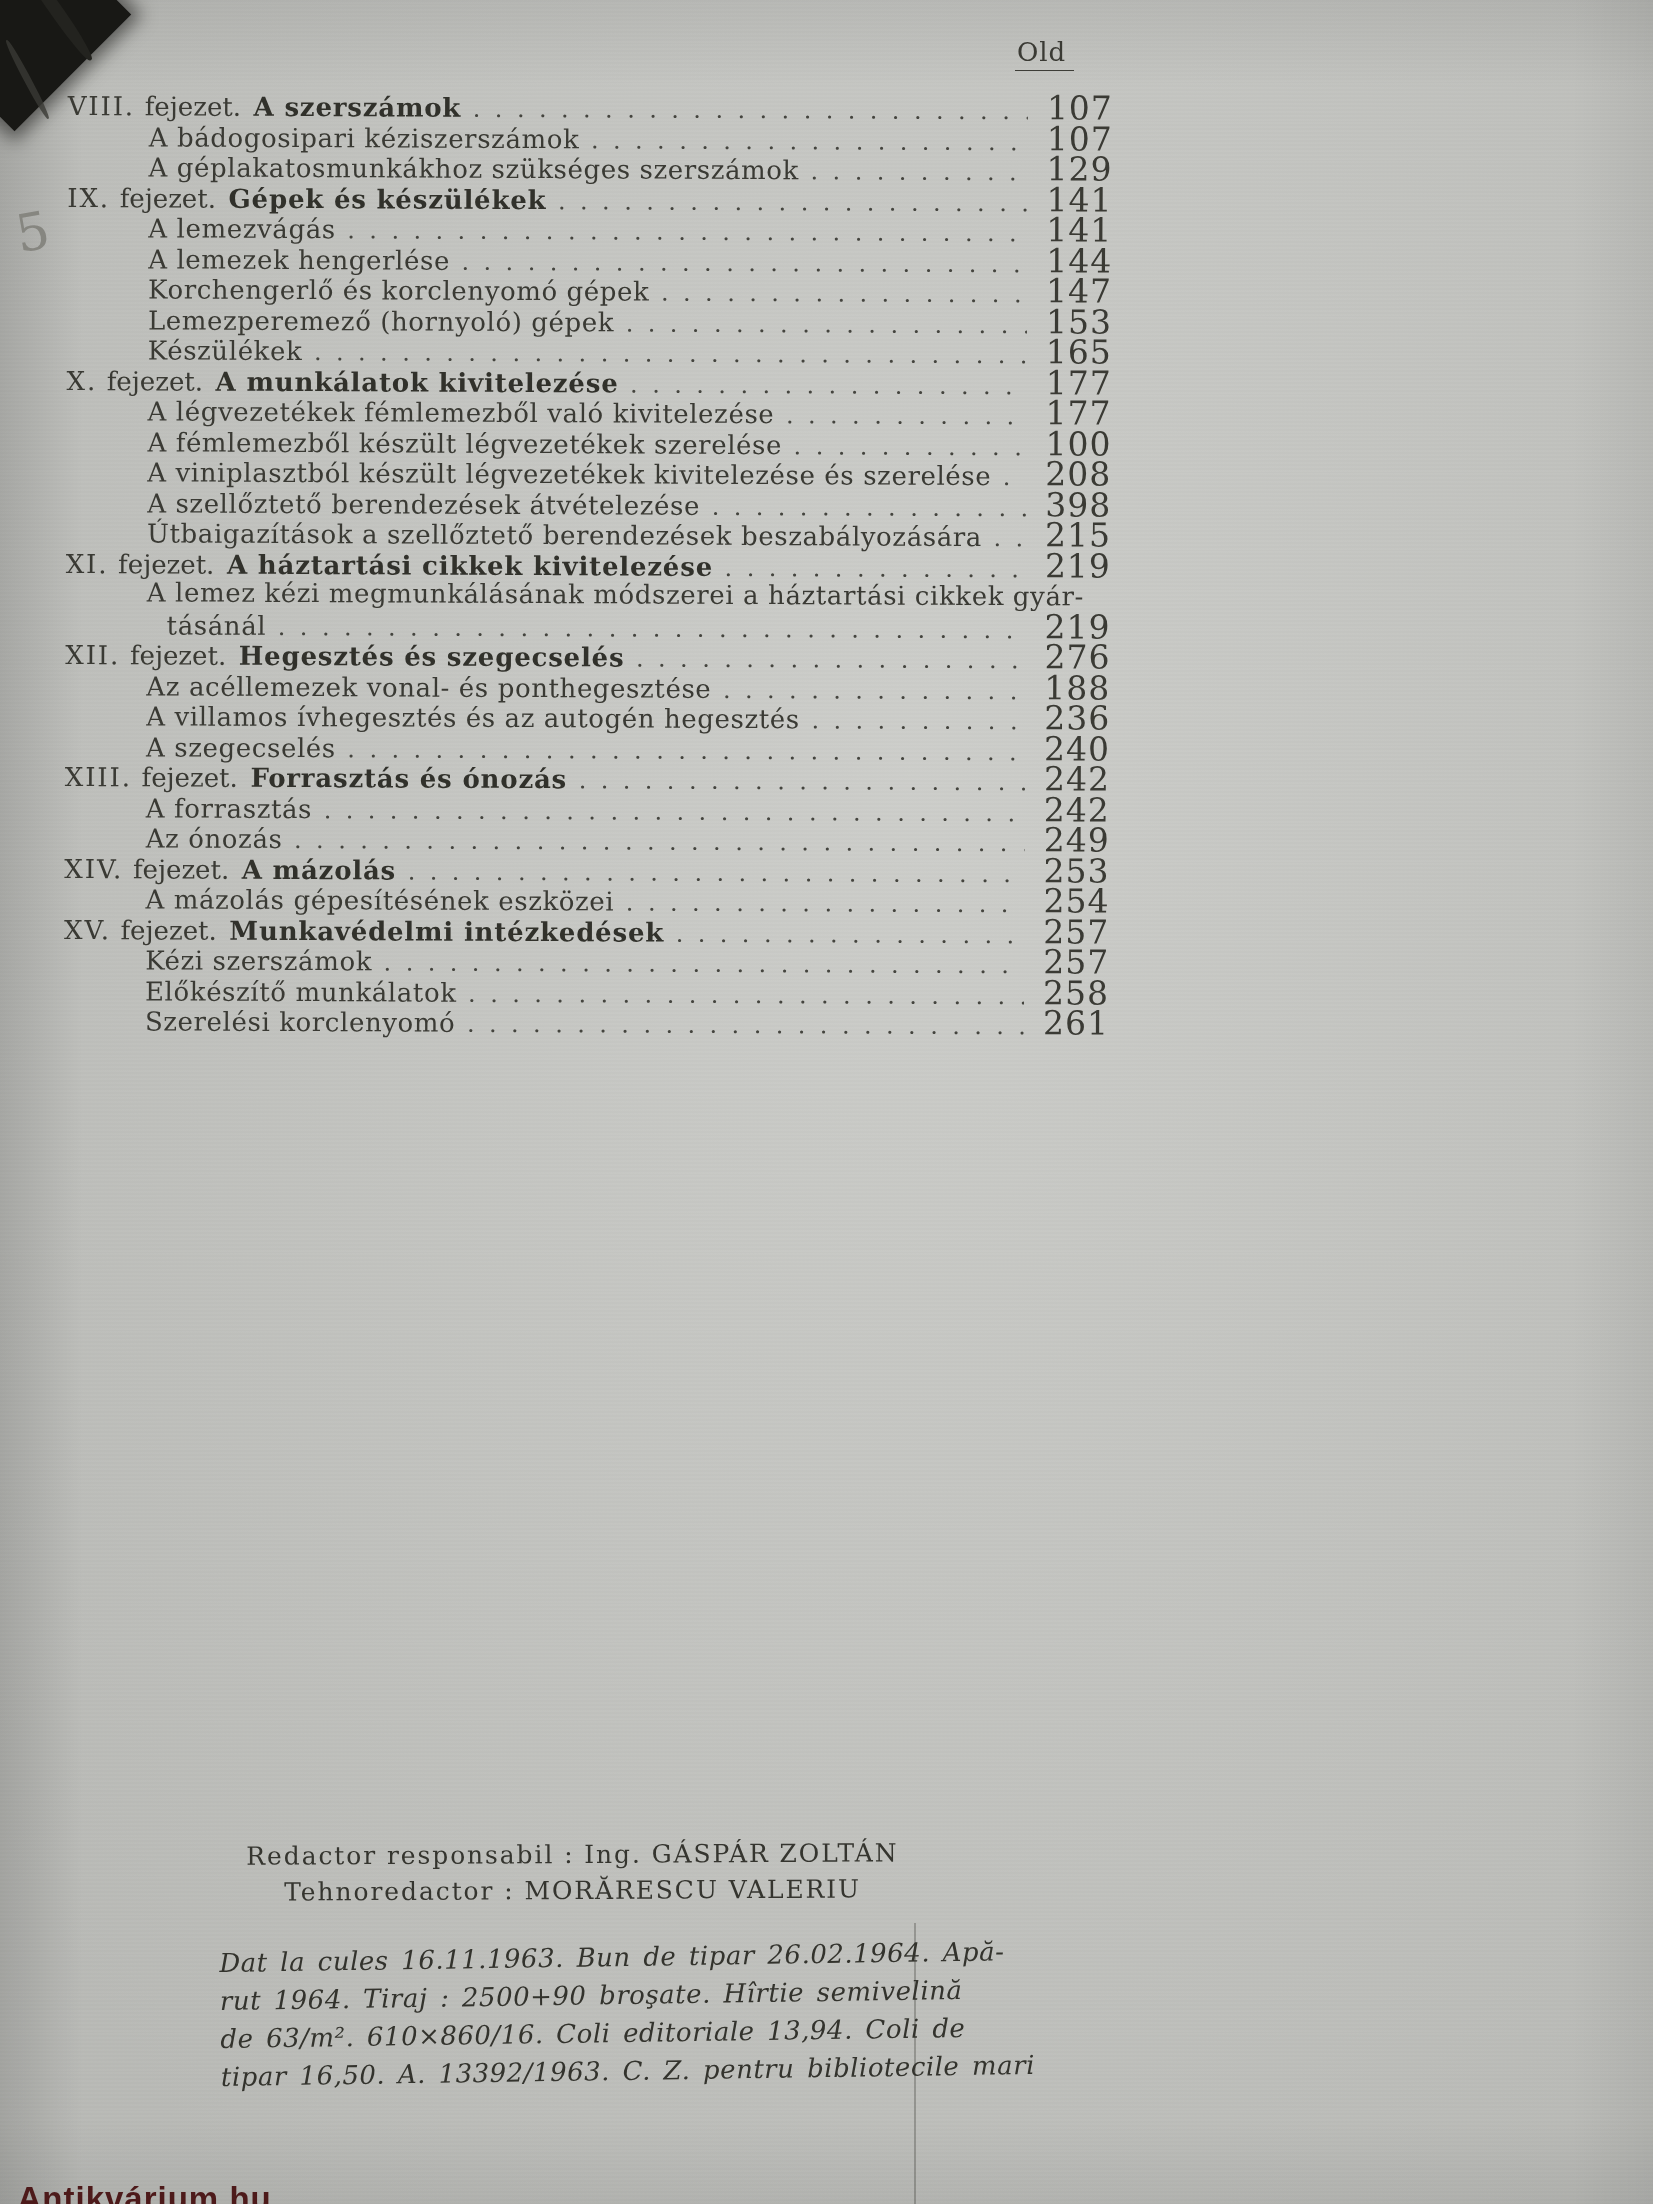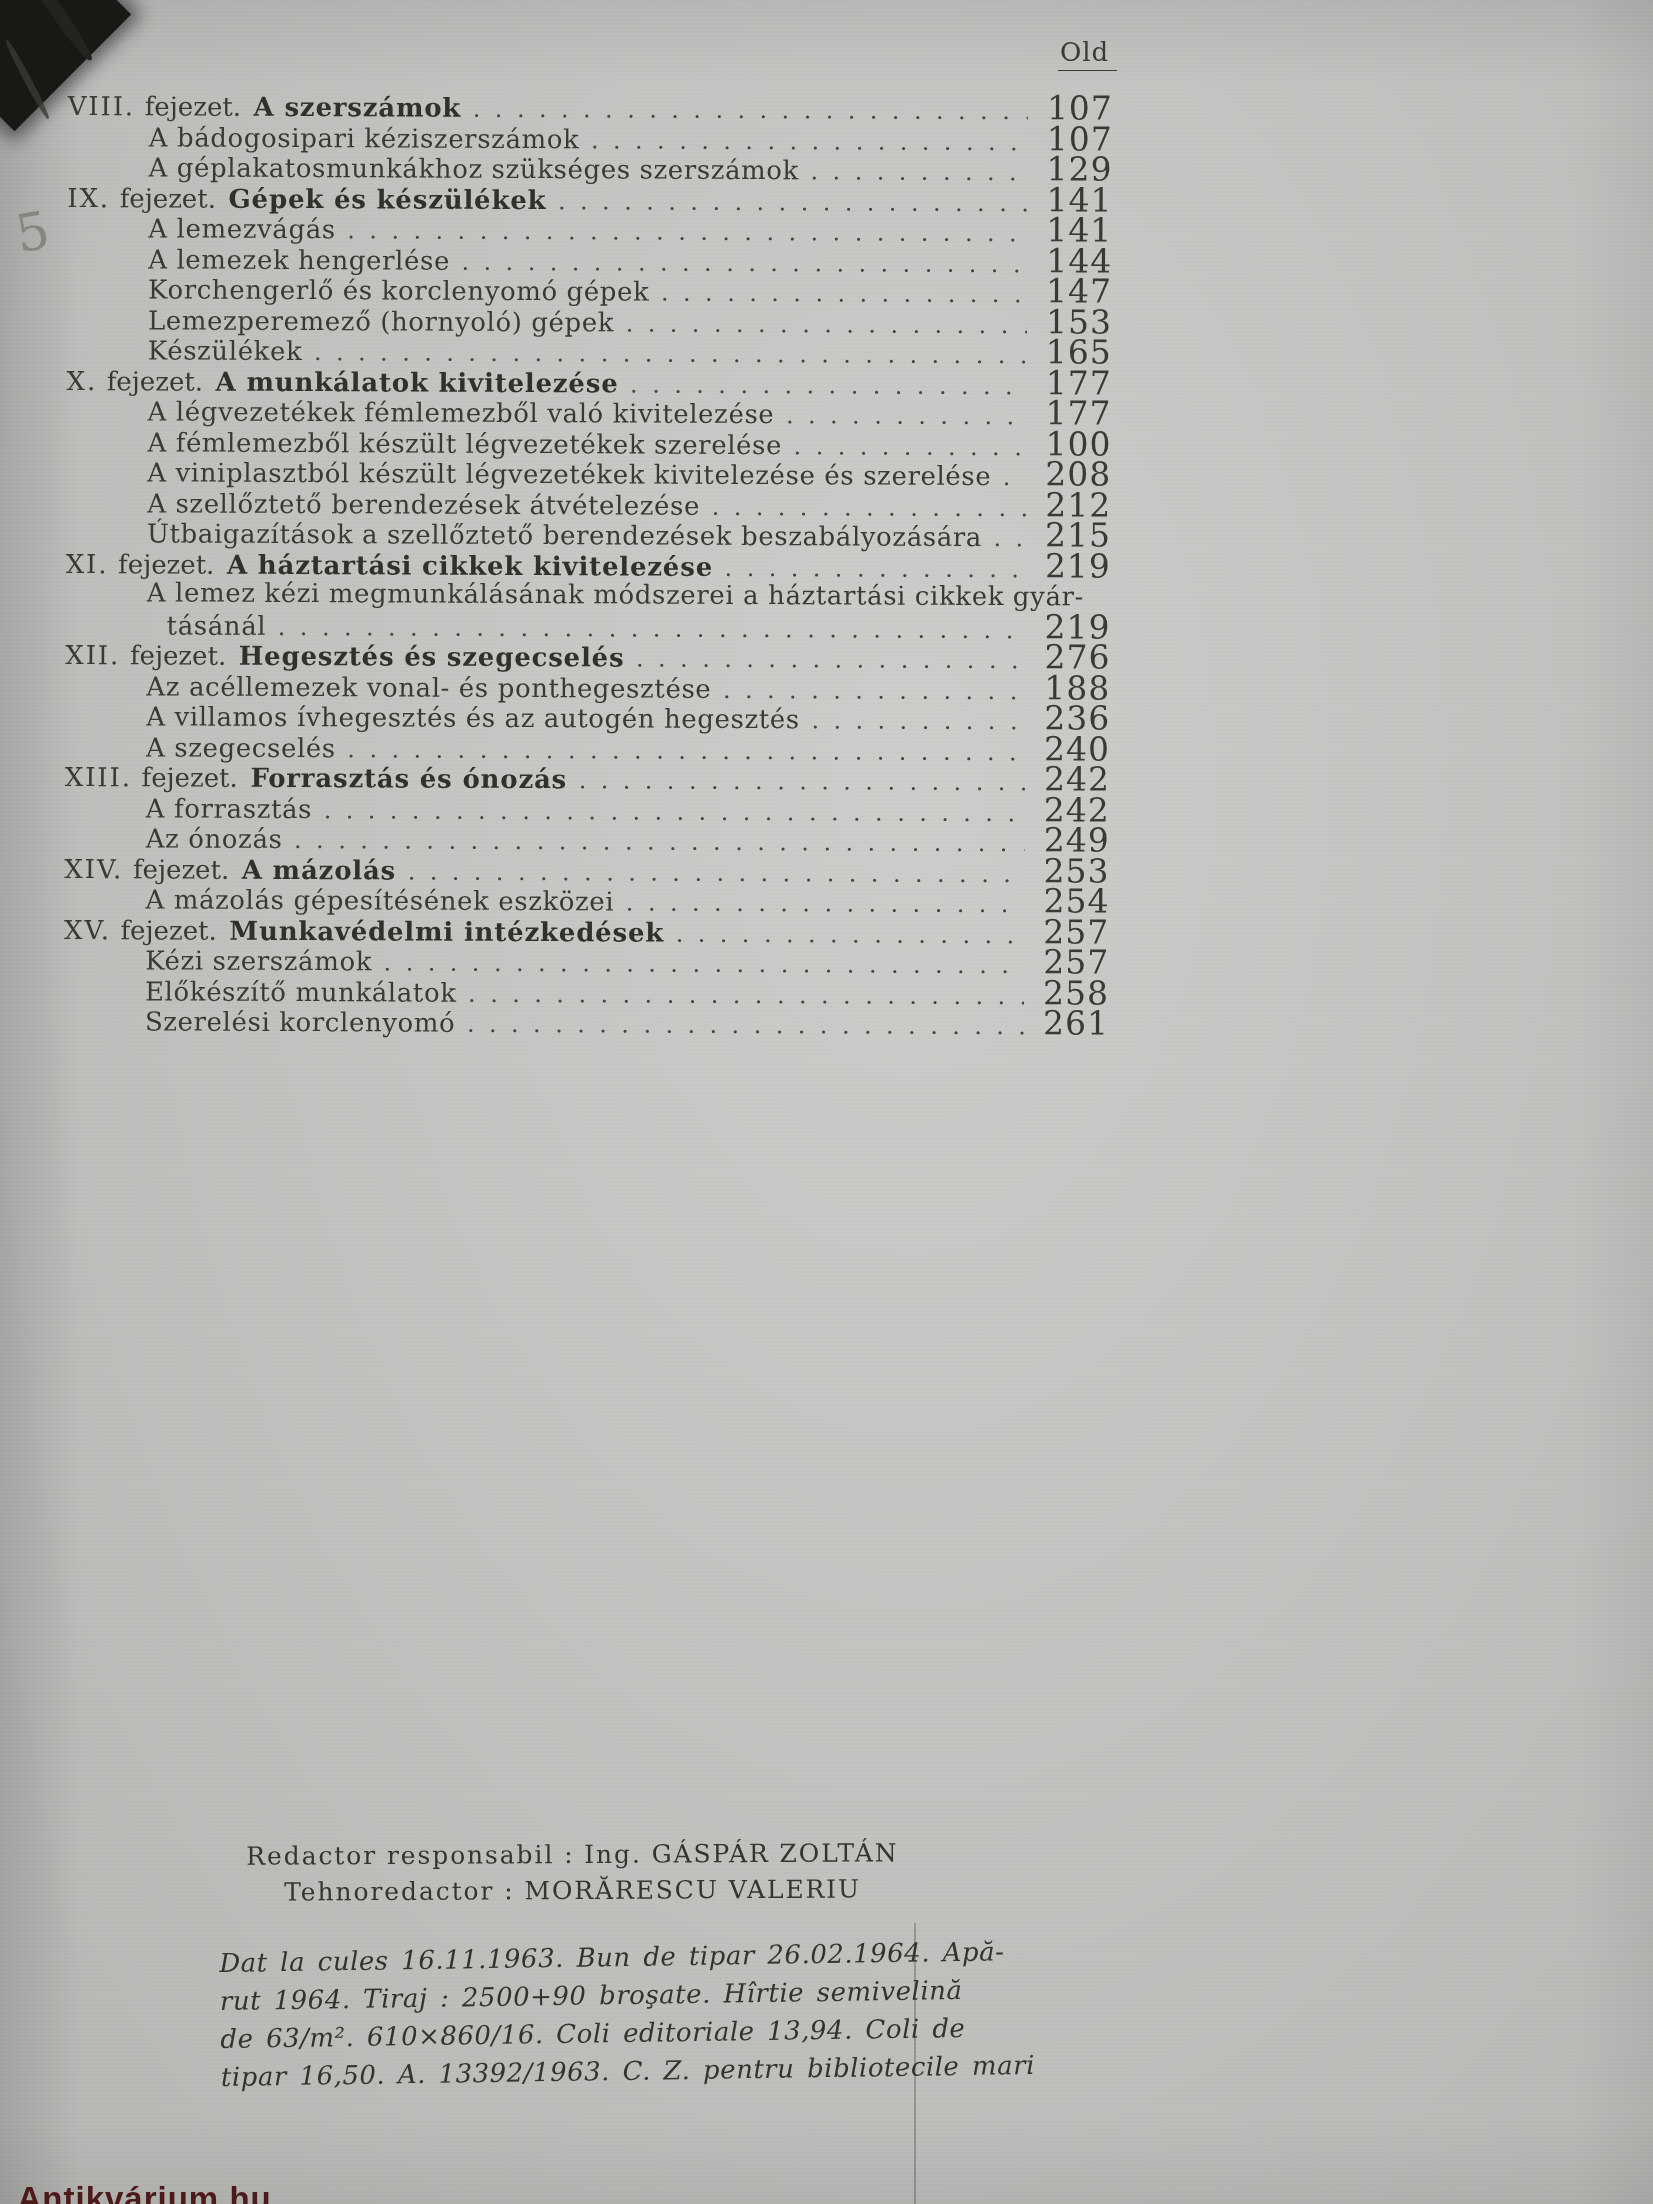--- a/index.html
+++ b/index.html
@@ -19,21 +19,21 @@
   }
   
   .corner-shadow{position:absolute;top:-68px;left:-68px;width:165px;height:165px;background:#181815;transform:rotate(45deg);box-shadow:0 0 17.5px 7.8px rgba(20,20,18,.55);}
   .stroke1{position:absolute;top:1.9px;left:-7.8px;width:126px;height:12.6px;background:#23231f;transform:rotate(55deg);border-radius:45%;}
   .stroke2{position:absolute;top:76px;left:-17.5px;width:89px;height:6.8px;background:#3a3a35;transform:rotate(62deg);border-radius:45%;opacity:.8;}
   .pencil-note{position:absolute;left:15.5px;top:202px;font-size:52px;color:#868680;transform:rotate(-10deg);font-family:"DejaVu Serif",serif;}
   .fold-line{position:absolute;left:914px;top:1923px;width:1.9px;height:281px;background:rgba(60,60,54,.32);}
 
   
   .page-col-header{
-    position:absolute;left:1058px;top:37px;
+    position:absolute;left:1015px;top:37px;
     font-size:26px;letter-spacing:1px;
     border-bottom:1.9px solid #3d3d37;padding:0 7.8px 2.9px 1.9px;
   }
 
   
   .toc{
     position:absolute;top:89px;left:60px;width:1053px;
     transform:rotate(0.25deg);transform-origin:top left;
   }
   .row{
@@ -156,21 +156,21 @@
         <span class="pg">100</span>
       </div>
       <div class="row lvl1">
         <span class="title">A viniplasztból készült légvezetékek kivitelezése és szerelése</span>
         <span class="dots"></span>
         <span class="pg">208</span>
       </div>
       <div class="row lvl1">
         <span class="title">A szellőztető berendezések átvételezése</span>
         <span class="dots"></span>
-        <span class="pg">212</span>
+        <span class="pg">398</span>
       </div>
       <div class="row lvl1">
         <span class="title">Útbaigazítások a szellőztető berendezések beszabályozására</span>
         <span class="dots"></span>
         <span class="pg">215</span>
       </div>
       <div class="row lvl0">
         <span class="roman">XI.</span>
         <span class="fejezet">fejezet.</span>
         <span class="title bold">A háztartási cikkek kivitelezése</span>

